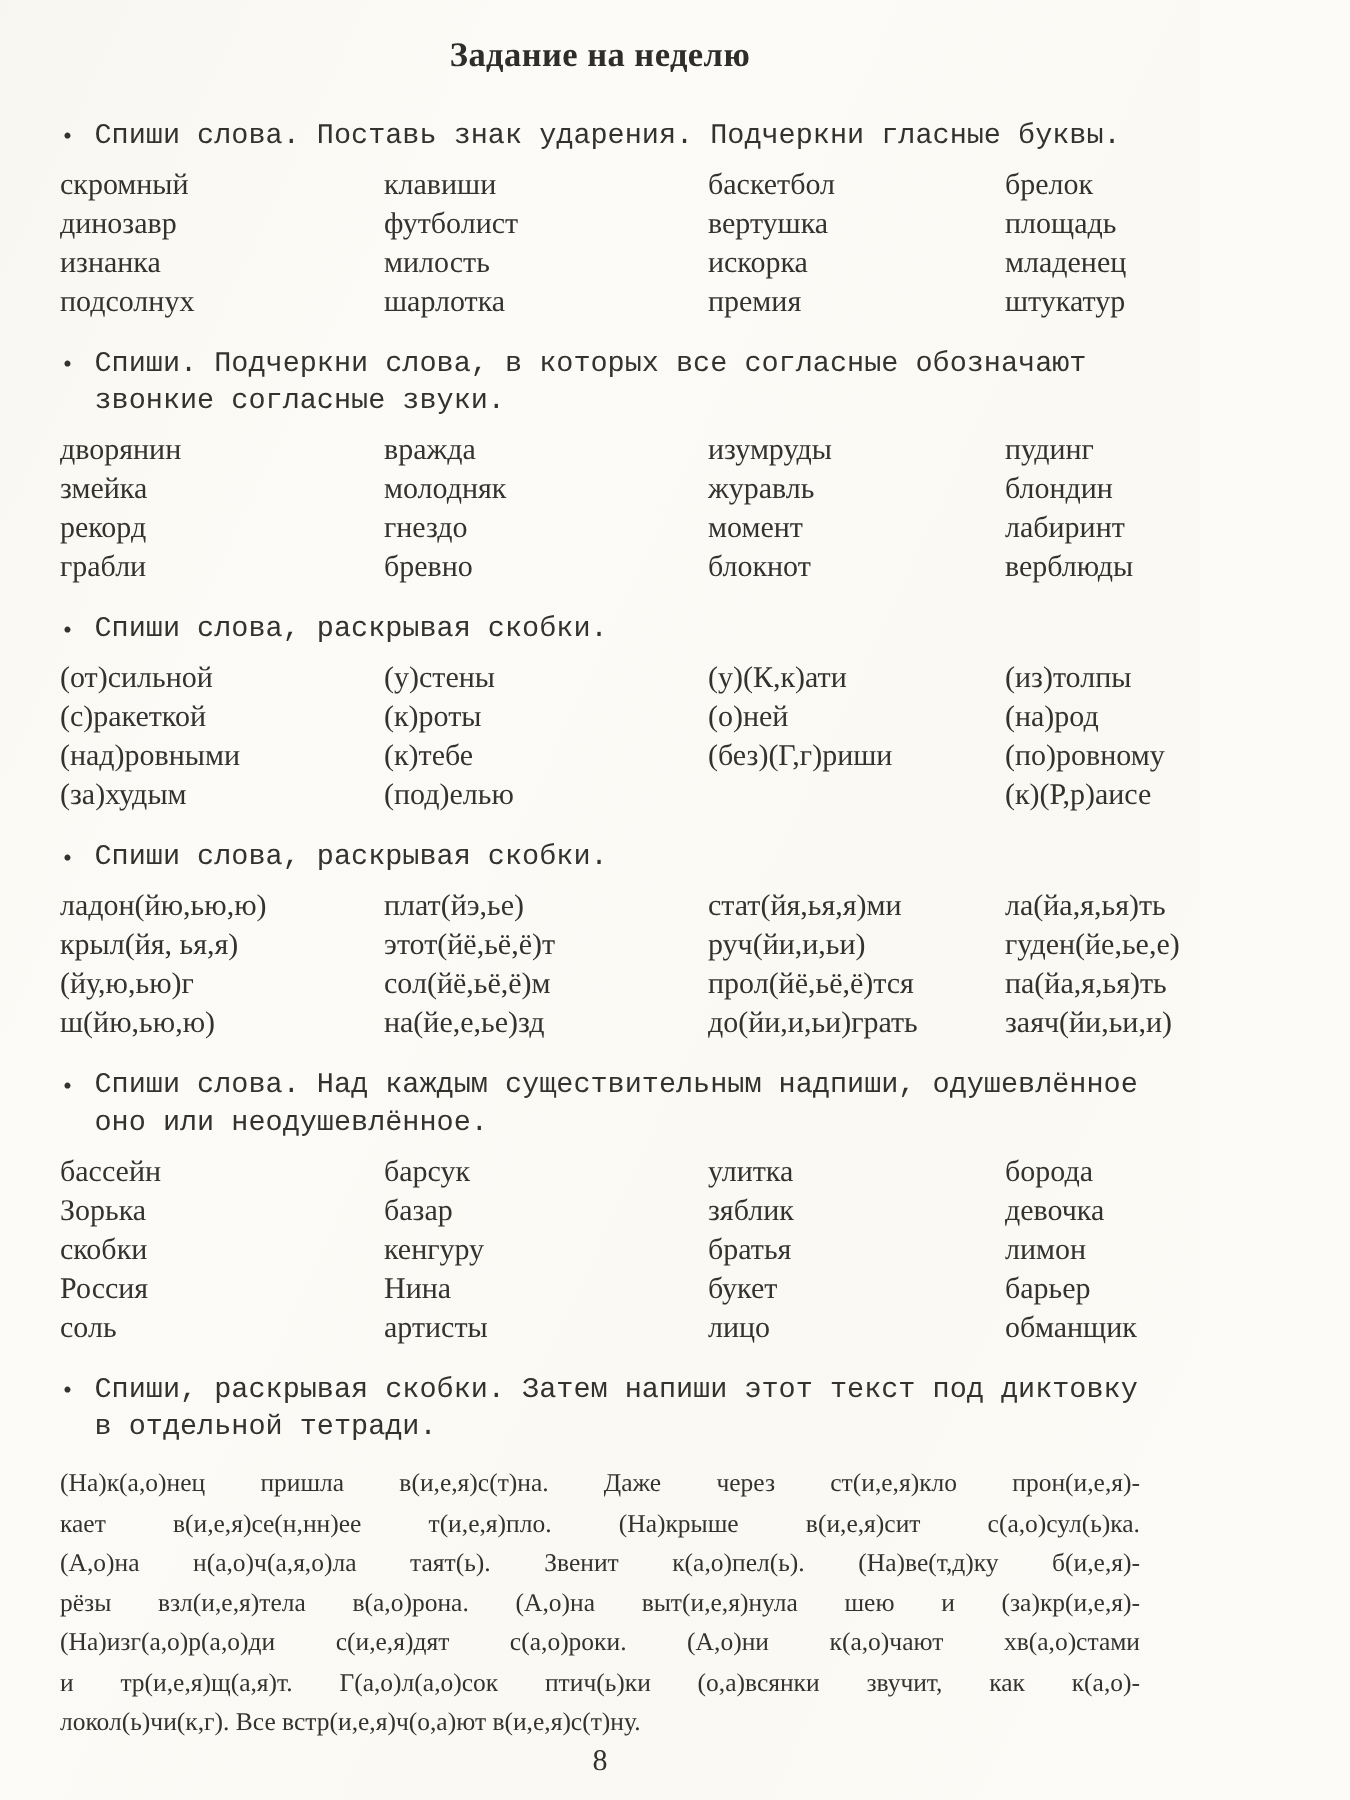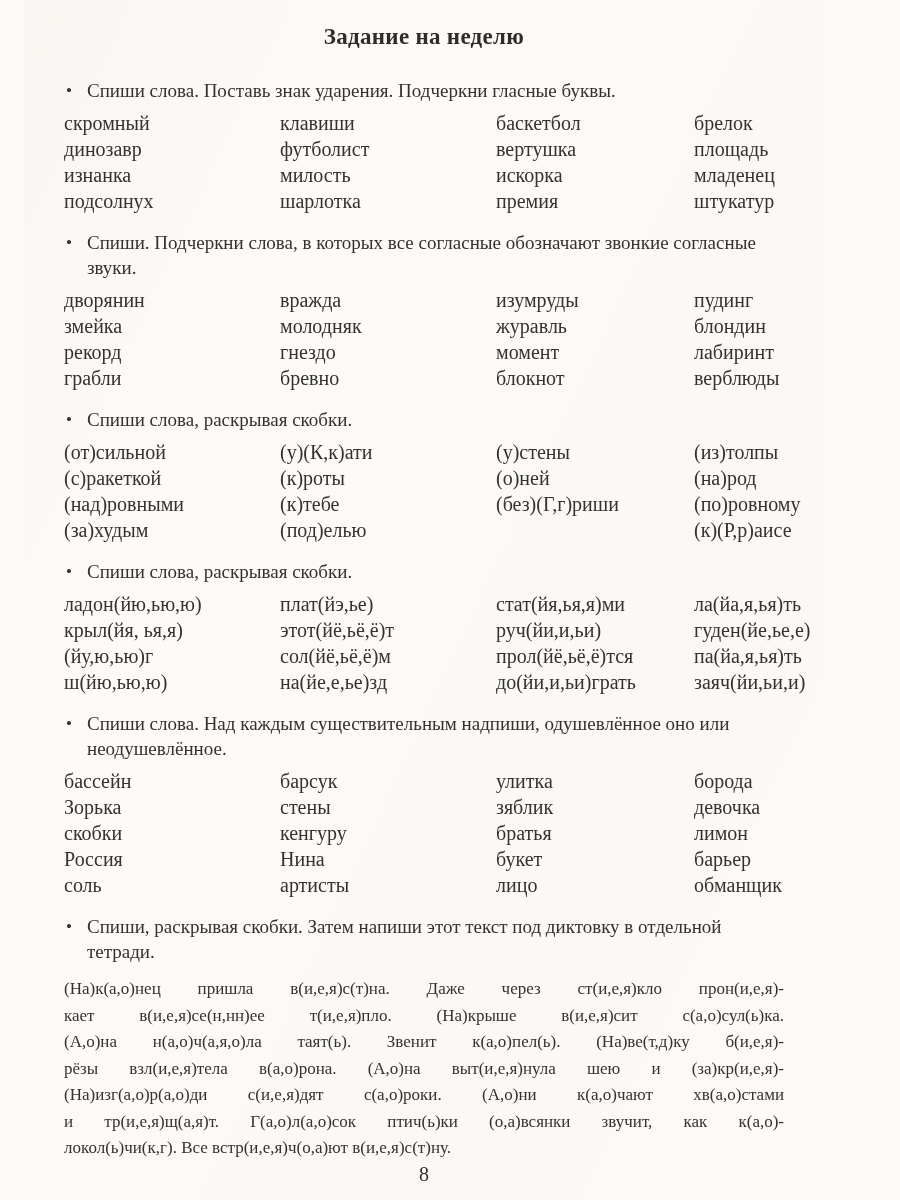--- a/index.html
+++ b/index.html
@@ -14,21 +14,20 @@
   }
   .page {
     box-sizing: border-box;
     width: 800px;
     height: 1200px;
     padding: 20px 40px 0 40px;
     background:
       linear-gradient(115deg, rgba(235,233,226,0.25) 0%, rgba(255,255,255,0) 30%, rgba(240,238,232,0.2) 70%, rgba(255,255,255,0) 100%),
       #fcfbf7;
     position: relative;
-    margin-left: 24px;
   }
   .title {
     margin: 4px 0 28px 0;
     text-align: center;
     font-size: 23px;
     font-weight: bold;
     letter-spacing: 0.3px;
     color: #2f2d29;
   }
   .section { margin-bottom: 16px; }
@@ -38,21 +37,21 @@
     font-size: 19px;
     line-height: 25px;
     margin: 0 0 7px 2px;
   }
   .bullet {
     flex: none;
     width: 21px;
     font-size: 17px;
     line-height: 25px;
   }
-  .instr-text { flex: 1; }
+  .instr-text { flex: 1; font-family: Liberation Mono, monospace; }
   .word-grid {
     display: grid;
     grid-template-columns: 30% 30% 27.5% 12.5%;
     font-size: 20px;
     line-height: 26px;
   }
   .word-cell { white-space: nowrap; }
   .text-block {
     font-size: 17px;
     line-height: 26.5px;
@@ -133,22 +132,22 @@
       </div>
   </section>
 
   <section class="section">
     <div class="instruction">
       <span class="bullet">•</span>
       <span class="instr-text">Спиши слова, раскрывая скобки.</span>
     </div>
     <div class="word-grid">
         <div class="word-cell">(от)сильной</div>
+        <div class="word-cell">(у)стены</div>
         <div class="word-cell">(у)(К,к)ати</div>
-        <div class="word-cell">(у)стены</div>
         <div class="word-cell">(из)толпы</div>
         <div class="word-cell">(с)ракеткой</div>
         <div class="word-cell">(к)роты</div>
         <div class="word-cell">(о)ней</div>
         <div class="word-cell">(на)род</div>
         <div class="word-cell">(над)ровными</div>
         <div class="word-cell">(к)тебе</div>
         <div class="word-cell">(без)(Г,г)риши</div>
         <div class="word-cell">(по)ровному</div>
         <div class="word-cell">(за)худым</div>
@@ -187,21 +186,21 @@
     <div class="instruction">
       <span class="bullet">•</span>
       <span class="instr-text">Спиши слова. Над каждым существительным надпиши, одушевлённое оно или неодушевлённое.</span>
     </div>
     <div class="word-grid">
         <div class="word-cell">бассейн</div>
         <div class="word-cell">барсук</div>
         <div class="word-cell">улитка</div>
         <div class="word-cell">борода</div>
         <div class="word-cell">Зорька</div>
-        <div class="word-cell">стены</div>
+        <div class="word-cell">базар</div>
         <div class="word-cell">зяблик</div>
         <div class="word-cell">девочка</div>
         <div class="word-cell">скобки</div>
         <div class="word-cell">кенгуру</div>
         <div class="word-cell">братья</div>
         <div class="word-cell">лимон</div>
         <div class="word-cell">Россия</div>
         <div class="word-cell">Нина</div>
         <div class="word-cell">букет</div>
         <div class="word-cell">барьер</div>

